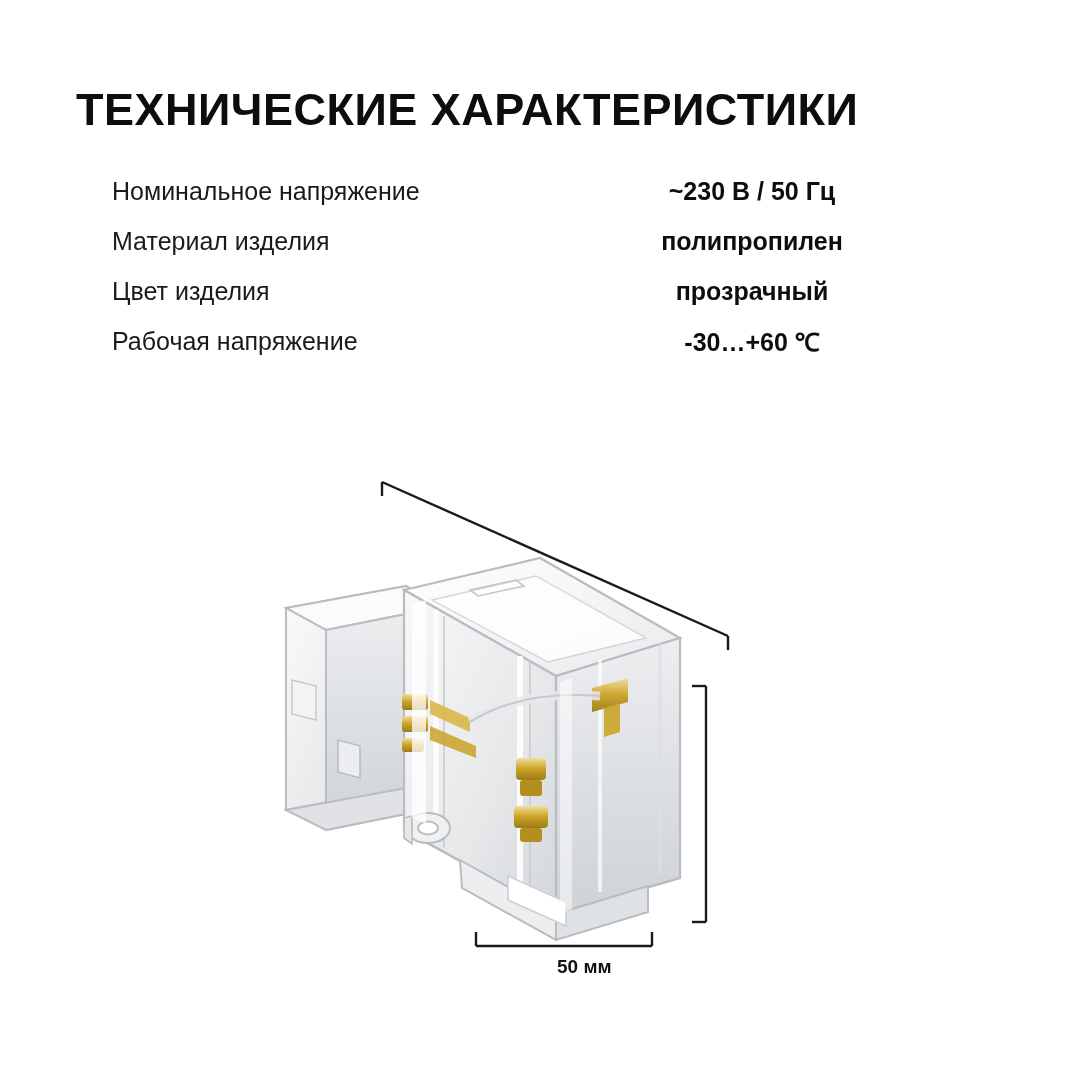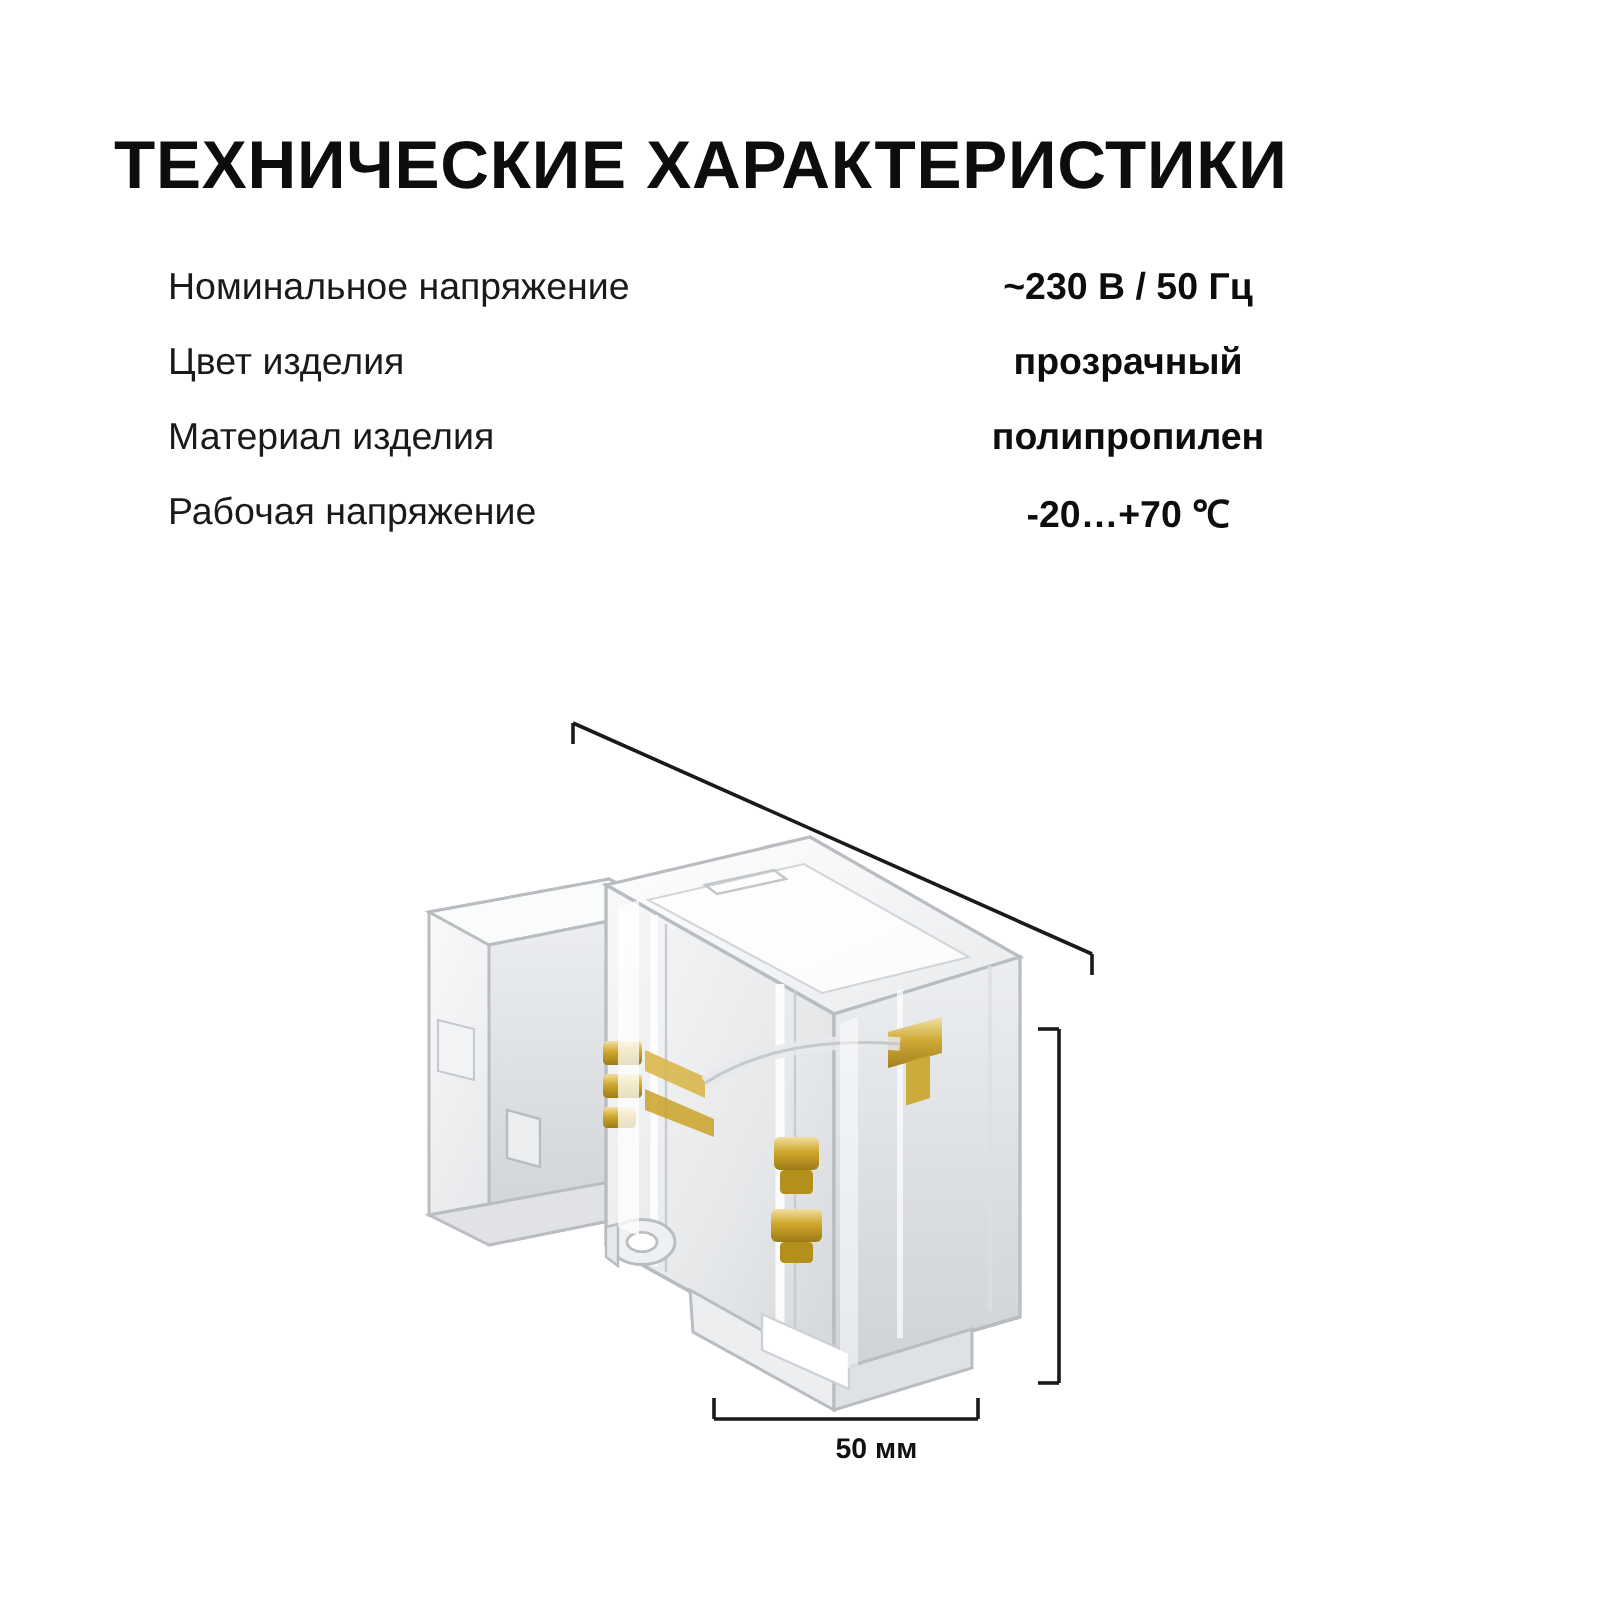--- a/index.html
+++ b/index.html
@@ -96,30 +96,30 @@
 
   <div class="title">ТЕХНИЧЕСКИЕ ХАРАКТЕРИСТИКИ</div>
 
   <table class="spec-table">
     <tbody>
       <tr>
         <td class="spec-name">Номинальное напряжение</td>
         <td class="spec-value">~230 В / 50 Гц</td>
       </tr>
       <tr>
+        <td class="spec-name">Материал изделия</td>
+        <td class="spec-value">полипропилен</td>
+      </tr>
+      <tr>
         <td class="spec-name">Цвет изделия</td>
         <td class="spec-value">прозрачный</td>
       </tr>
       <tr>
-        <td class="spec-name">Материал изделия</td>
-        <td class="spec-value">полипропилен</td>
-      </tr>
-      <tr>
         <td class="spec-name">Рабочая напряжение</td>
-        <td class="spec-value">-20…+70 ℃</td>
+        <td class="spec-value">-30…+60 ℃</td>
       </tr>
     </tbody>
   </table>
 
   <div class="product-area">
 
     <svg class="product-svg" width="1080" height="620" viewBox="0 0 1080 620">
 
       <defs>
         <linearGradient id="gTopLeft" x1="0" y1="0" x2="1" y2="1">

